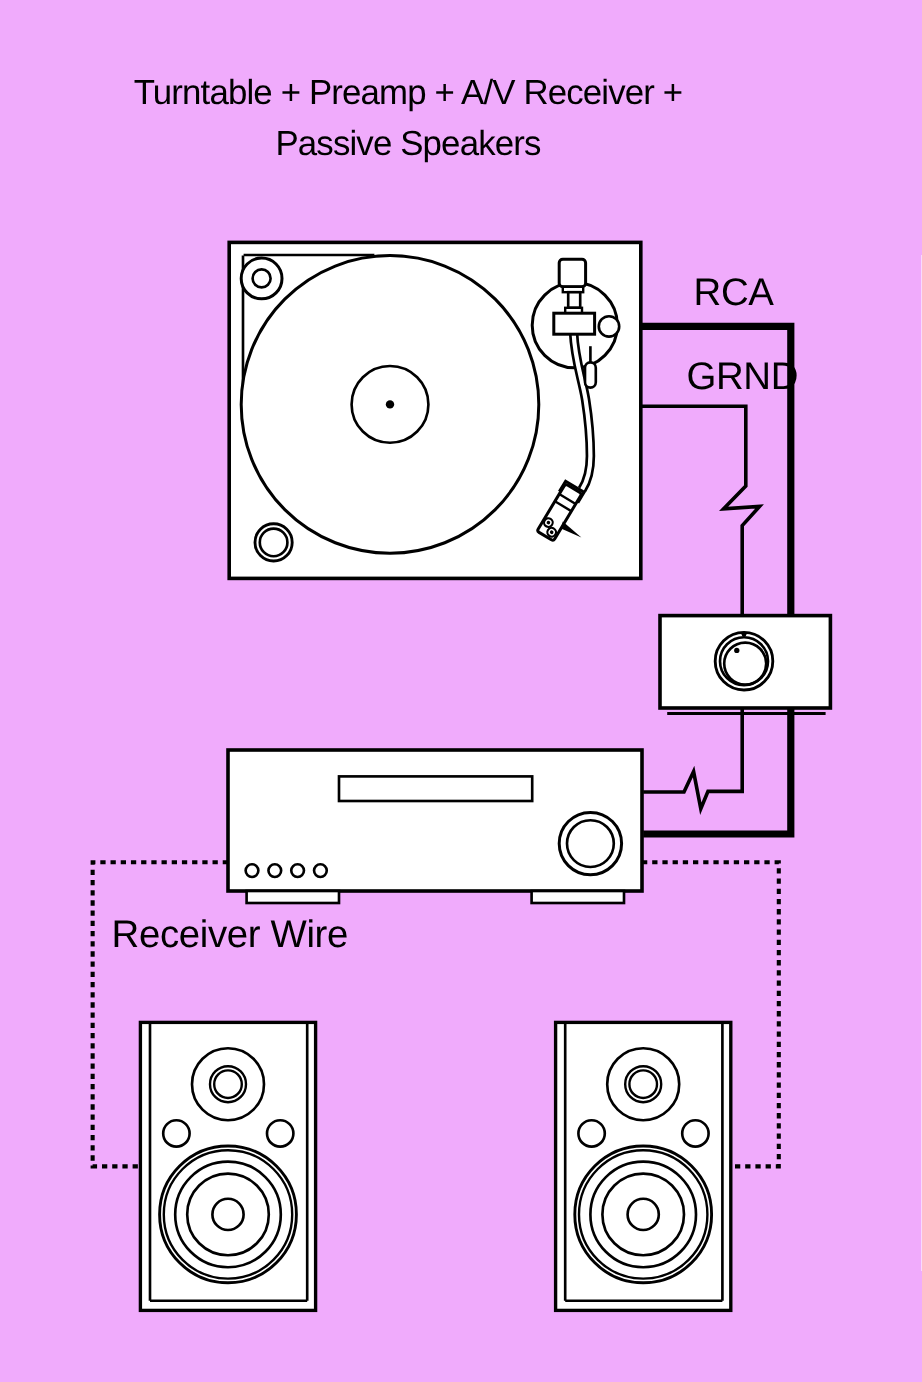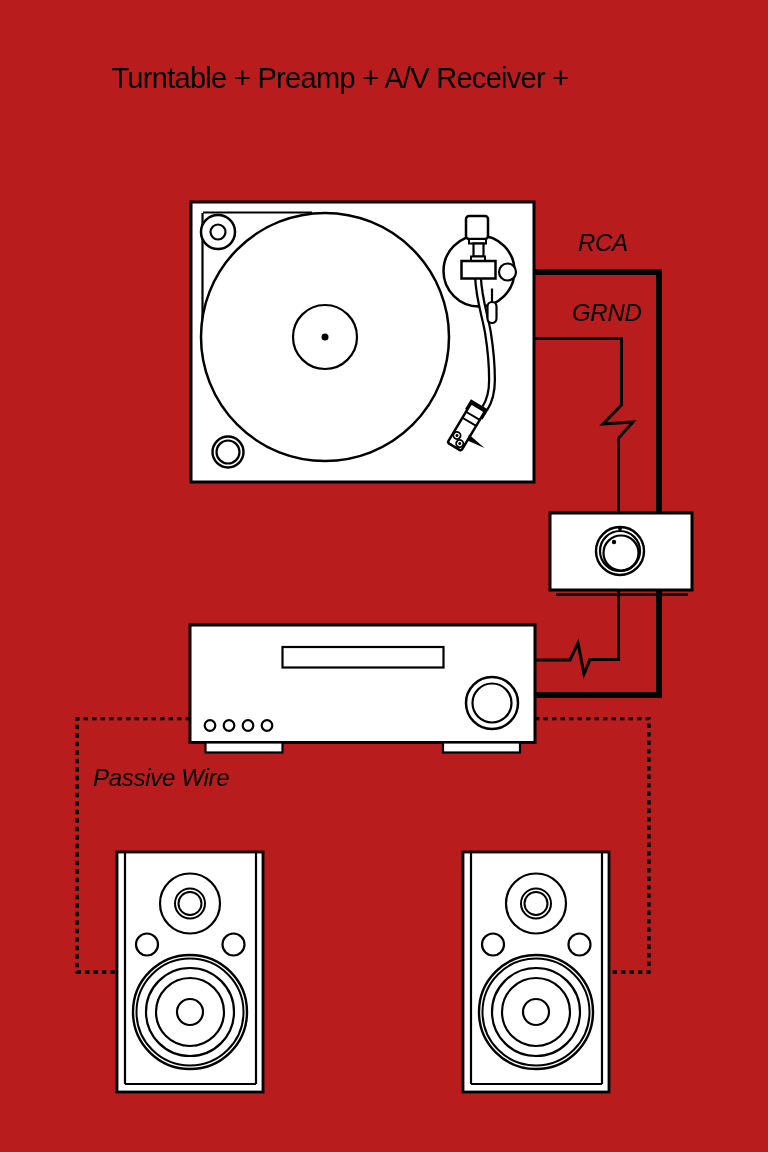--- a/index.html
+++ b/index.html
@@ -1,45 +1,46 @@
 <!DOCTYPE html>
 <html><head>
 <meta charset="utf-8">
 <style>
   html,body{margin:0;padding:0;background:#fff;}
   #stage{
-    position:relative;width:768px;height:1152px;background:#b91c1c;
+    position:relative;width:768px;height:1152px;background:#f0abfc;
     font-family:"Liberation Sans", sans-serif;color:#000;overflow:hidden;
   }
   .title{
     position:absolute;left:40px;top:57px;width:600px;text-align:center;
     font-size:29px;line-height:42px;letter-spacing:-0.7px;color:#000;font-weight:400;
   }
   .wire-label{
-    position:absolute;font-size:24px;line-height:26px;letter-spacing:-0.3px;color:#000;white-space:nowrap;font-style:italic;
+    position:absolute;font-size:32px;line-height:26px;letter-spacing:-0.3px;color:#000;white-space:nowrap;
   }
   #label-rca{left:578px;top:230px;}
   #label-grnd{left:548px;top:300px;margin-left:24px;}
   #label-speaker-wire{left:93px;top:765px;}
   svg{position:absolute;left:0;top:0;}
   .outline{fill:#ffffff;stroke:#000;}
   .ln{fill:none;stroke:#000;}
 </style>
 </head>
 <body>
 
 <div id="stage">
 
   <div class="title">
     <div>Turntable + Preamp + A/V Receiver +</div>
+    <div>Passive Speakers</div>
   </div>
 
   <div class="wire-label" id="label-rca">RCA</div>
   <div class="wire-label" id="label-grnd">GRND</div>
-  <div class="wire-label" id="label-speaker-wire">Passive Wire</div>
+  <div class="wire-label" id="label-speaker-wire">Receiver Wire</div>
 
   <svg width="768" height="1152" viewBox="0 0 768 1152">
 
     <g>
       <path class="ln" stroke-width="6" stroke-linejoin="miter" d="M 533 272 L 659 272 L 659 695 L 536 695"></path>
     </g>
     <g>
       <path class="ln" stroke-width="3" stroke-linejoin="miter" d="M 533 338.5 L 621.5 338.5 L 621.5 405 L 603 424 L 633 422 L 618.5 438
                L 618.5 659.5 L 590 659.5 L 584 674 L 578 643 L 570 660 L 536 660"></path>
     </g>

